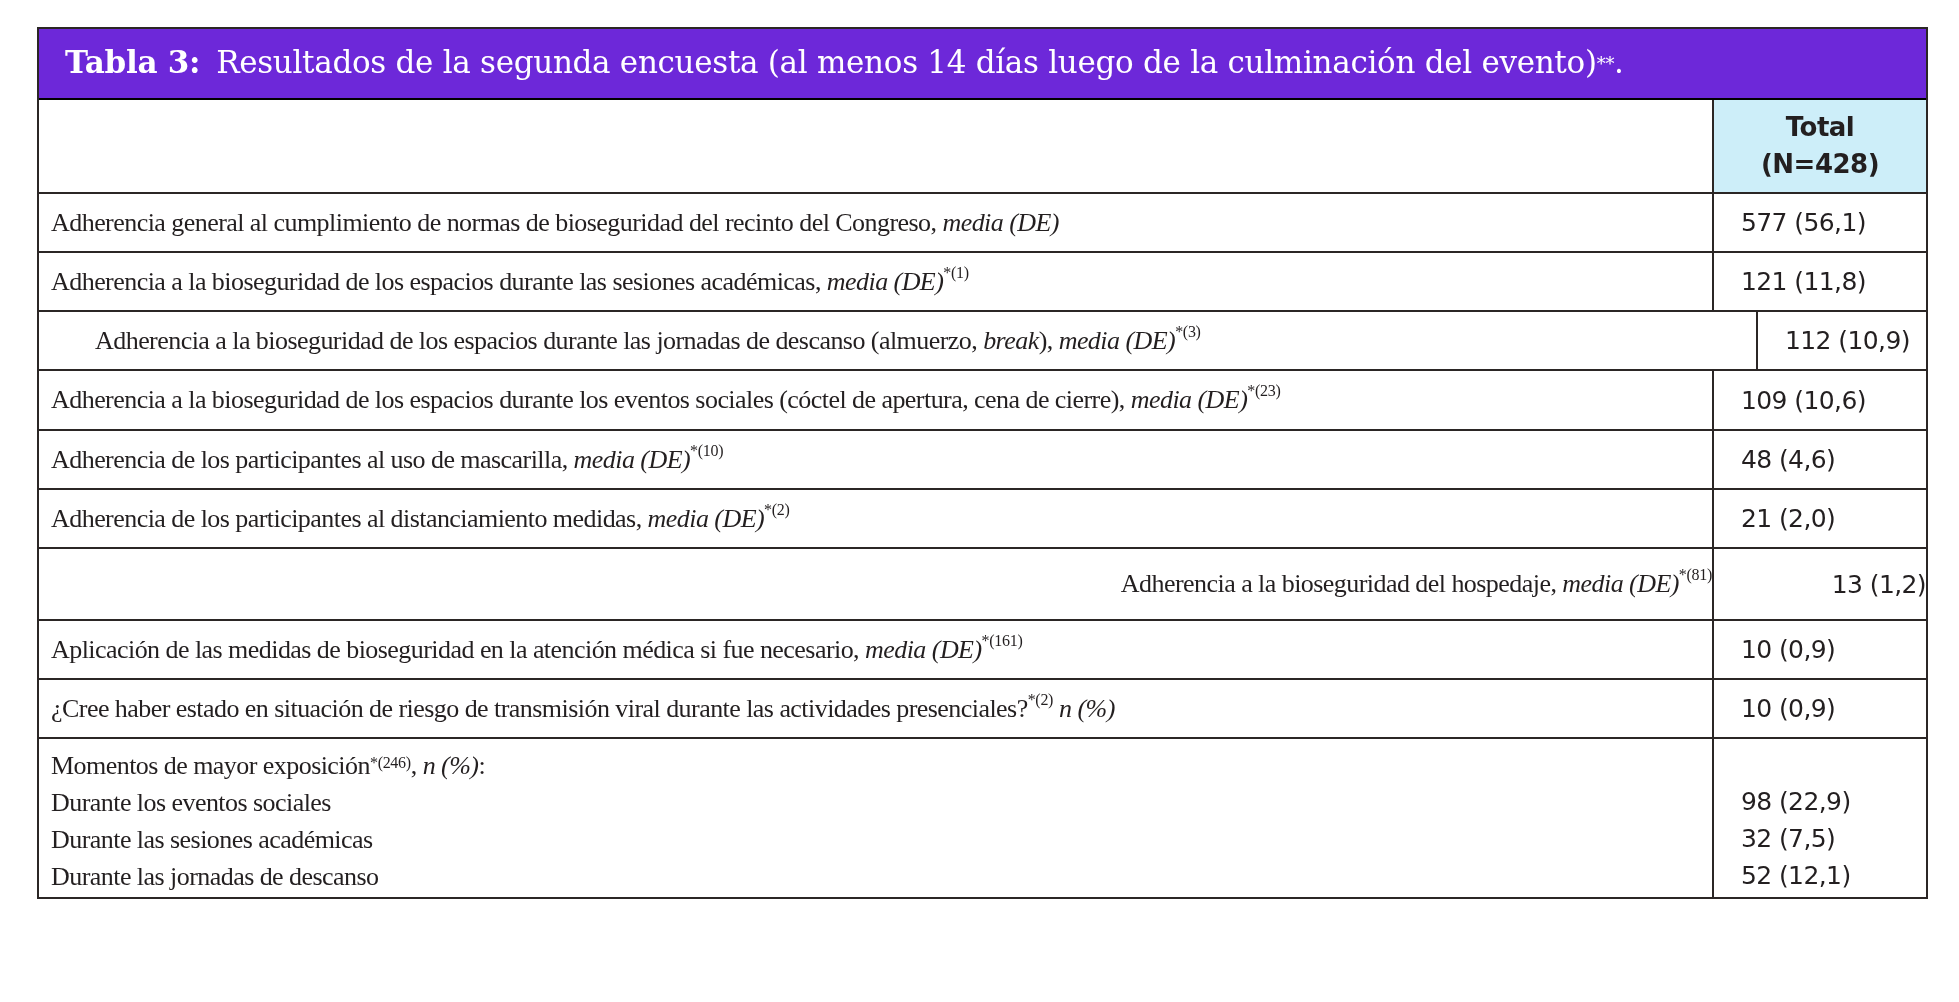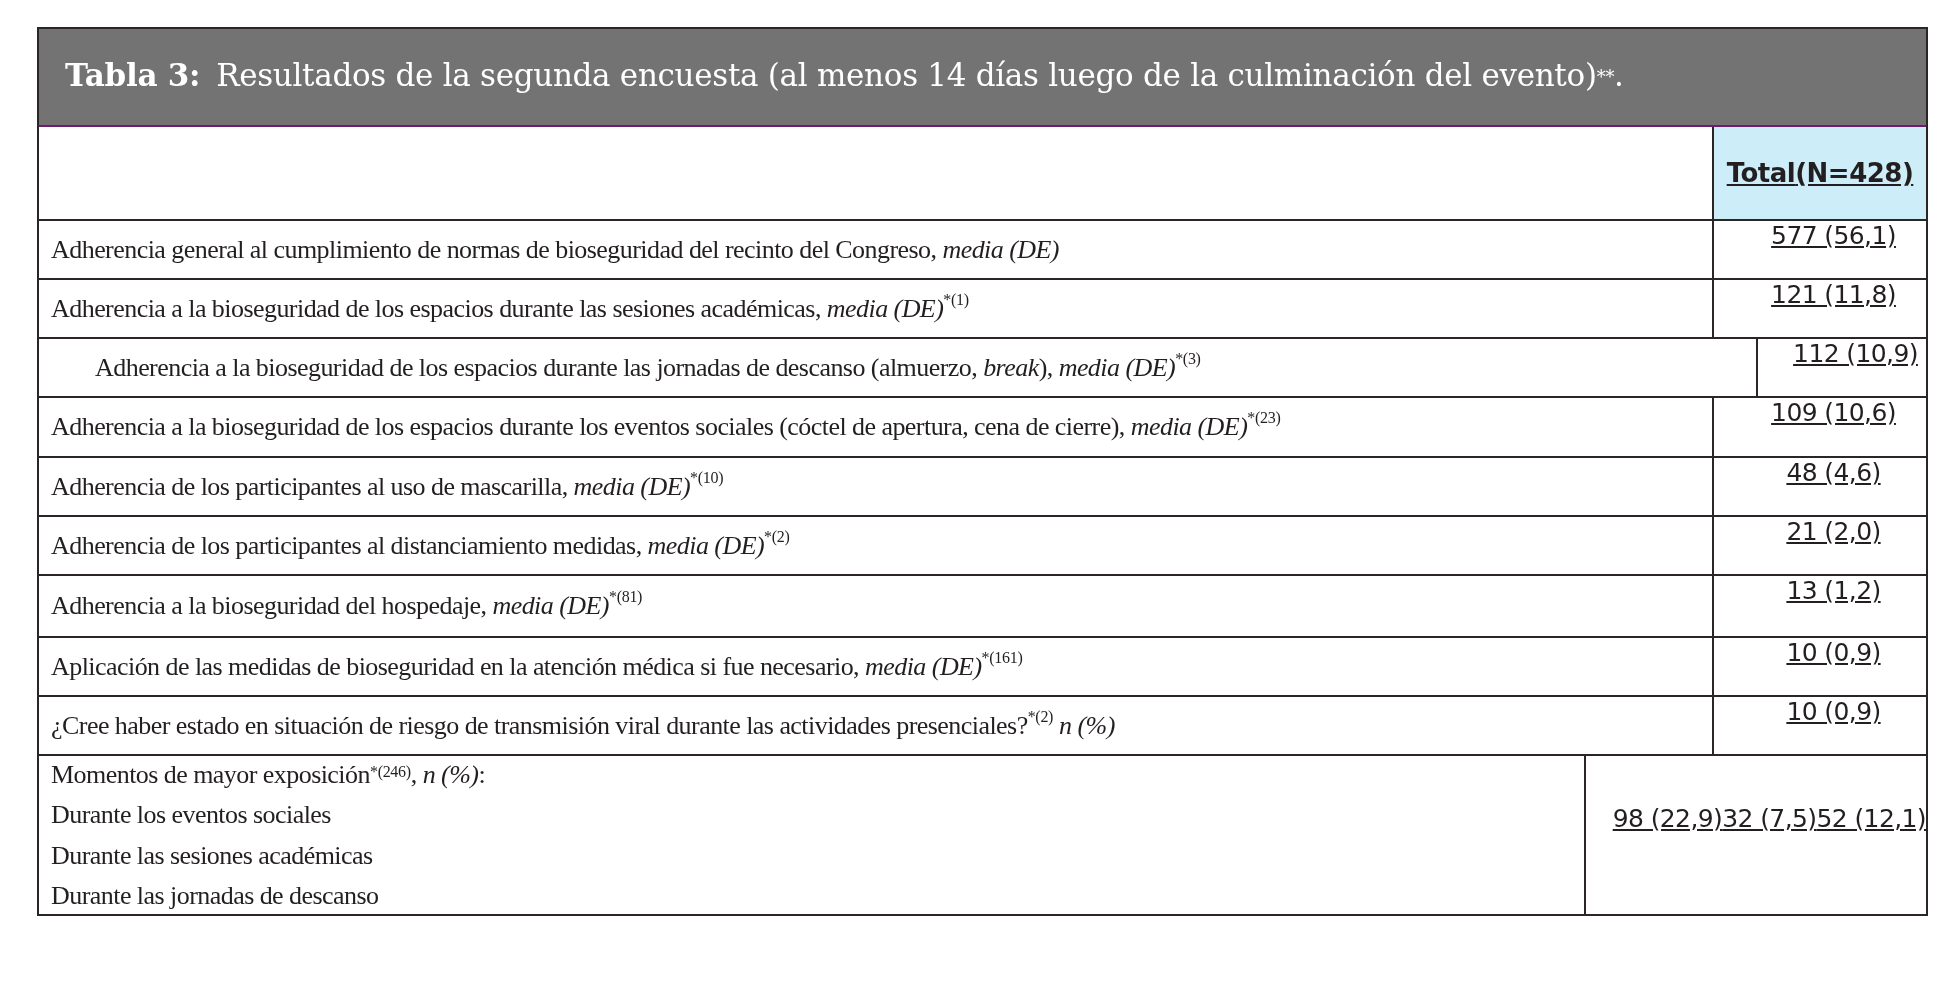--- a/index.html
+++ b/index.html
@@ -2,48 +2,48 @@
 <html><head>
 <meta charset="utf-8">
 <style>
   html, body { margin:0; padding:0; background:#ffffff; }
   body { width:1959px; height:1002px; position:relative; overflow:hidden; }
   .table {
     position:absolute; left:37px; top:27px; width:1891px;
     border:2px solid #2b2625; border-bottom:none; box-sizing:border-box;
   }
   .title-band {
-    height:98px; background:#737373; border-bottom:2px solid #701a75; box-sizing:border-box;
+    height:71px; background:#6d28d9; border-bottom:2px solid #000000; box-sizing:border-box;
     display:flex; align-items:center; padding-left:26px; padding-bottom:4px;
     color:#ffffff; font-family:"DejaVu Serif", serif; font-size:31px; letter-spacing:-0.3px;
     white-space:nowrap;
   }
   .title-band .lead { font-weight:bold; margin-right:16px; }
   .title-band sup { font-size:18px; vertical-align:top; line-height:1; position:relative; top:2px; }
   .row { display:flex; border-bottom:2px solid #2b2625; box-sizing:border-box; }
   .cell-label {
     width:1675px; border-right:2px solid #2b2625; box-sizing:border-box;
     padding-left:12px; font-family:Liberation Serif, serif; font-size:26px; color:#231f20;
     display:flex; flex-direction:column; justify-content:center; white-space:nowrap;
     letter-spacing:-0.55px;
   }
   .cell-value {
     flex:1; box-sizing:border-box; padding-left:27px;
     font-family:"DejaVu Sans", sans-serif; font-size:25px; color:#231f20; letter-spacing:-0.6px;
-    display:flex; flex-direction:row; justify-content:center; white-space:nowrap;text-decoration:underline;
+    display:flex; flex-direction:column; justify-content:center; white-space:nowrap;
   }
   .header-row { height:94px; }
   .header-row .cell-value {
     background:#cdeef9; align-items:center; padding-left:0; font-weight:bold;
     font-family:"DejaVu Sans", sans-serif; font-size:26px; line-height:37px; letter-spacing:-0.5px;
   }
   .cell-label i, .seg-italic { font-style:italic; }
   .seg-sup { font-size:16px; vertical-align:top; position:relative; top:-3px; letter-spacing:-0.3px; }
   .line { line-height:37px; }
-  .multi .cell-label { justify-content:space-between; padding-top:0; }
+  .multi .cell-label { justify-content:center; padding-top:6px; }
   .multi .cell-value { justify-content:flex-start; padding-top:44px; }
 </style>
 </head>
 <body>
 
 <div class="table">
   <div class="title-band">
     <span class="lead">Tabla 3:</span>
     <span>Resultados de la segunda encuesta (al menos 14 días luego de la culminación del evento)</span>
       <sup>**</sup>
@@ -100,21 +100,21 @@
         </div>
       </div>
       <div class="row" style="height: 59px;">
         <div class="cell-label">
           <div><span class="seg-plain">Adherencia de los participantes al distanciamiento medidas, </span><span class="seg-italic">media (DE)</span><span class="seg-sup">*(2)</span></div>
         </div>
         <div class="cell-value">
           <div>21 (2,0)</div>
         </div>
       </div>
-      <div class="row" style="height: 62px;">
+      <div class="row" style="height: 72px; text-align: right;">
         <div class="cell-label">
           <div><span class="seg-plain">Adherencia a la bioseguridad del hospedaje, </span><span class="seg-italic">media (DE)</span><span class="seg-sup">*(81)</span></div>
         </div>
         <div class="cell-value">
           <div>13 (1,2)</div>
         </div>
       </div>
       <div class="row" style="height: 59px;">
         <div class="cell-label">
           <div><span class="seg-plain">Aplicación de las medidas de bioseguridad en la atención médica si fue necesario, </span><span class="seg-italic">media (DE)</span><span class="seg-sup">*(161)</span></div>

